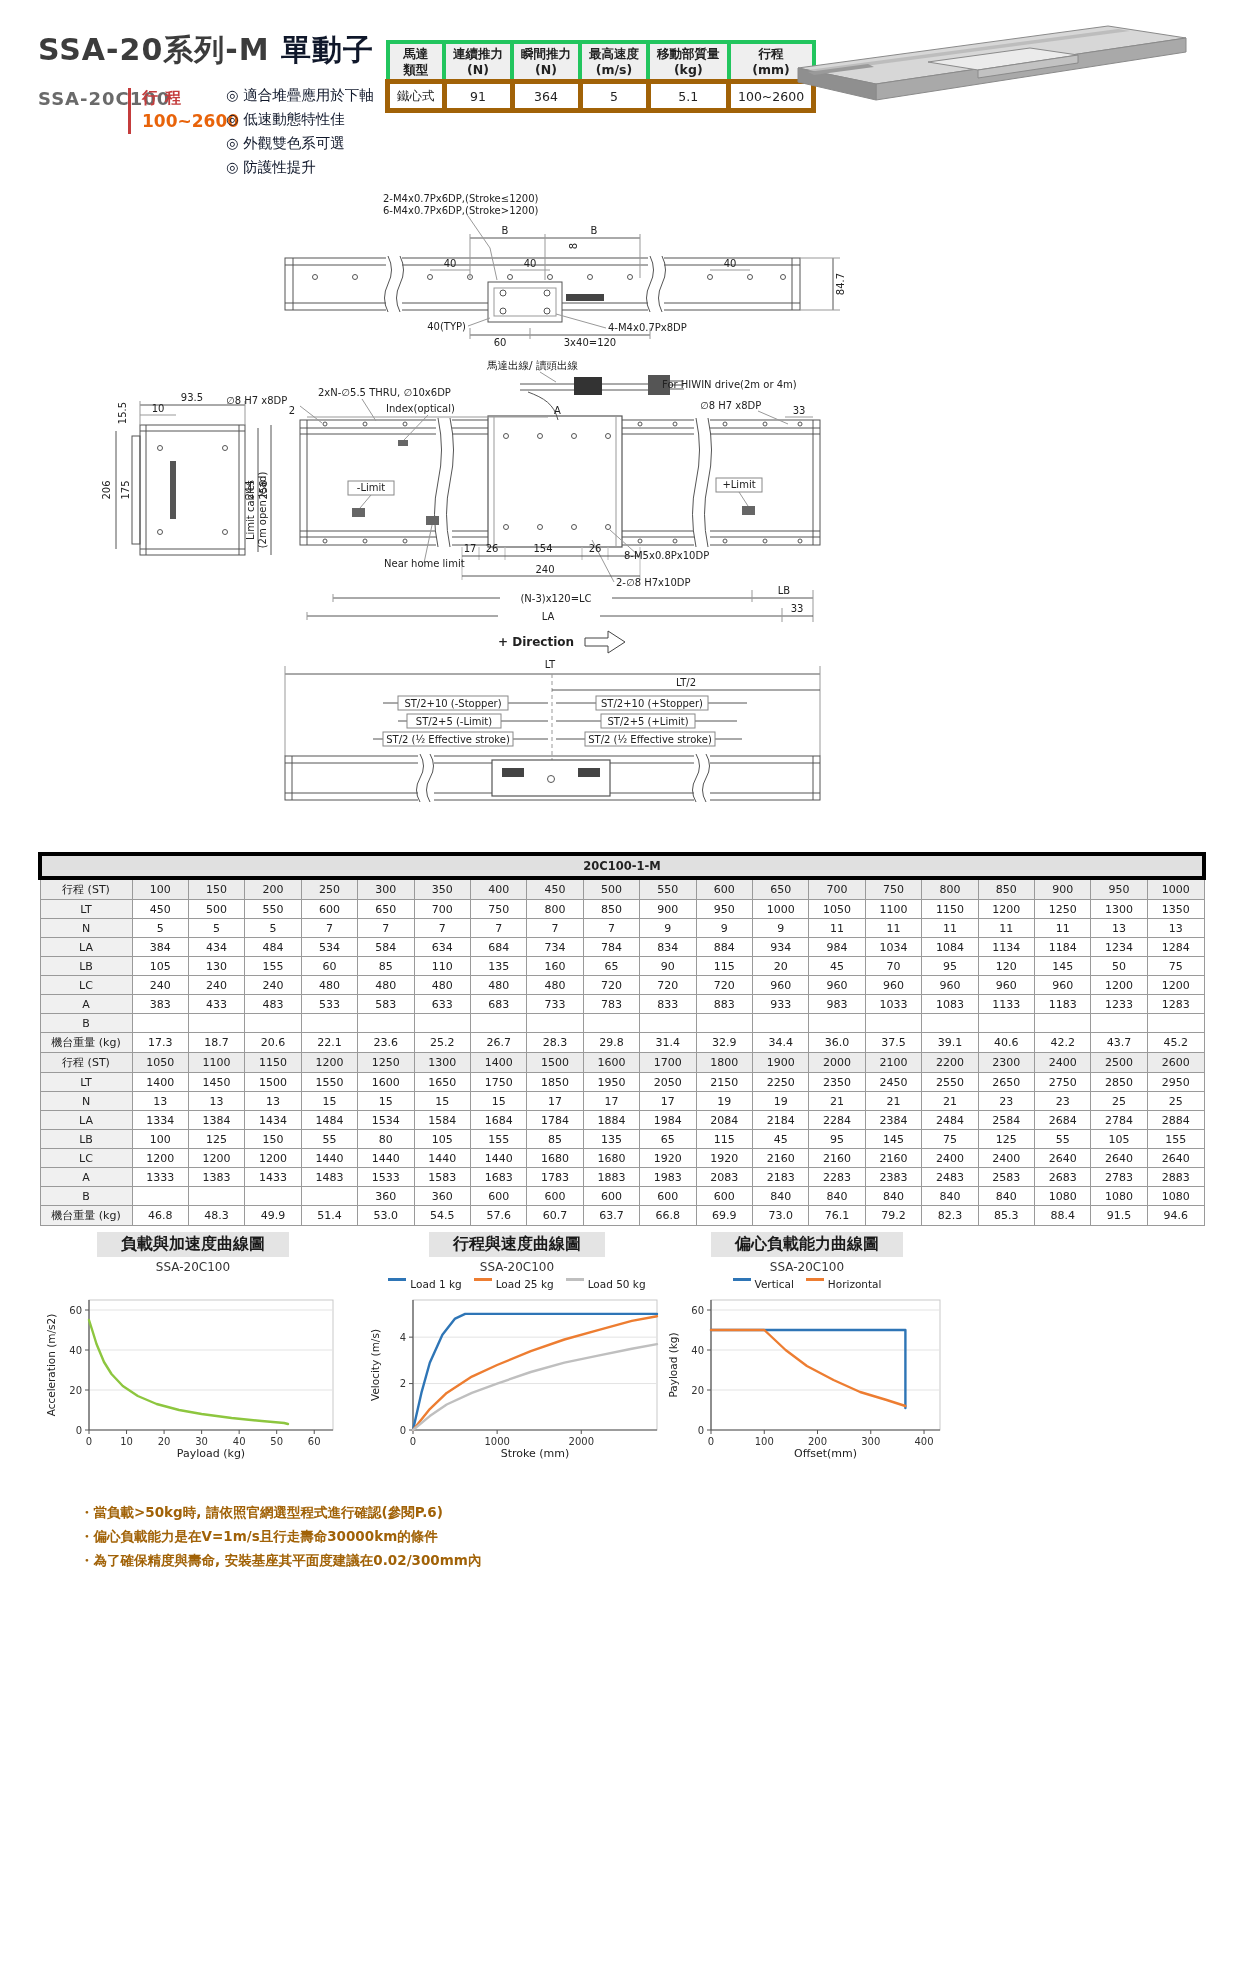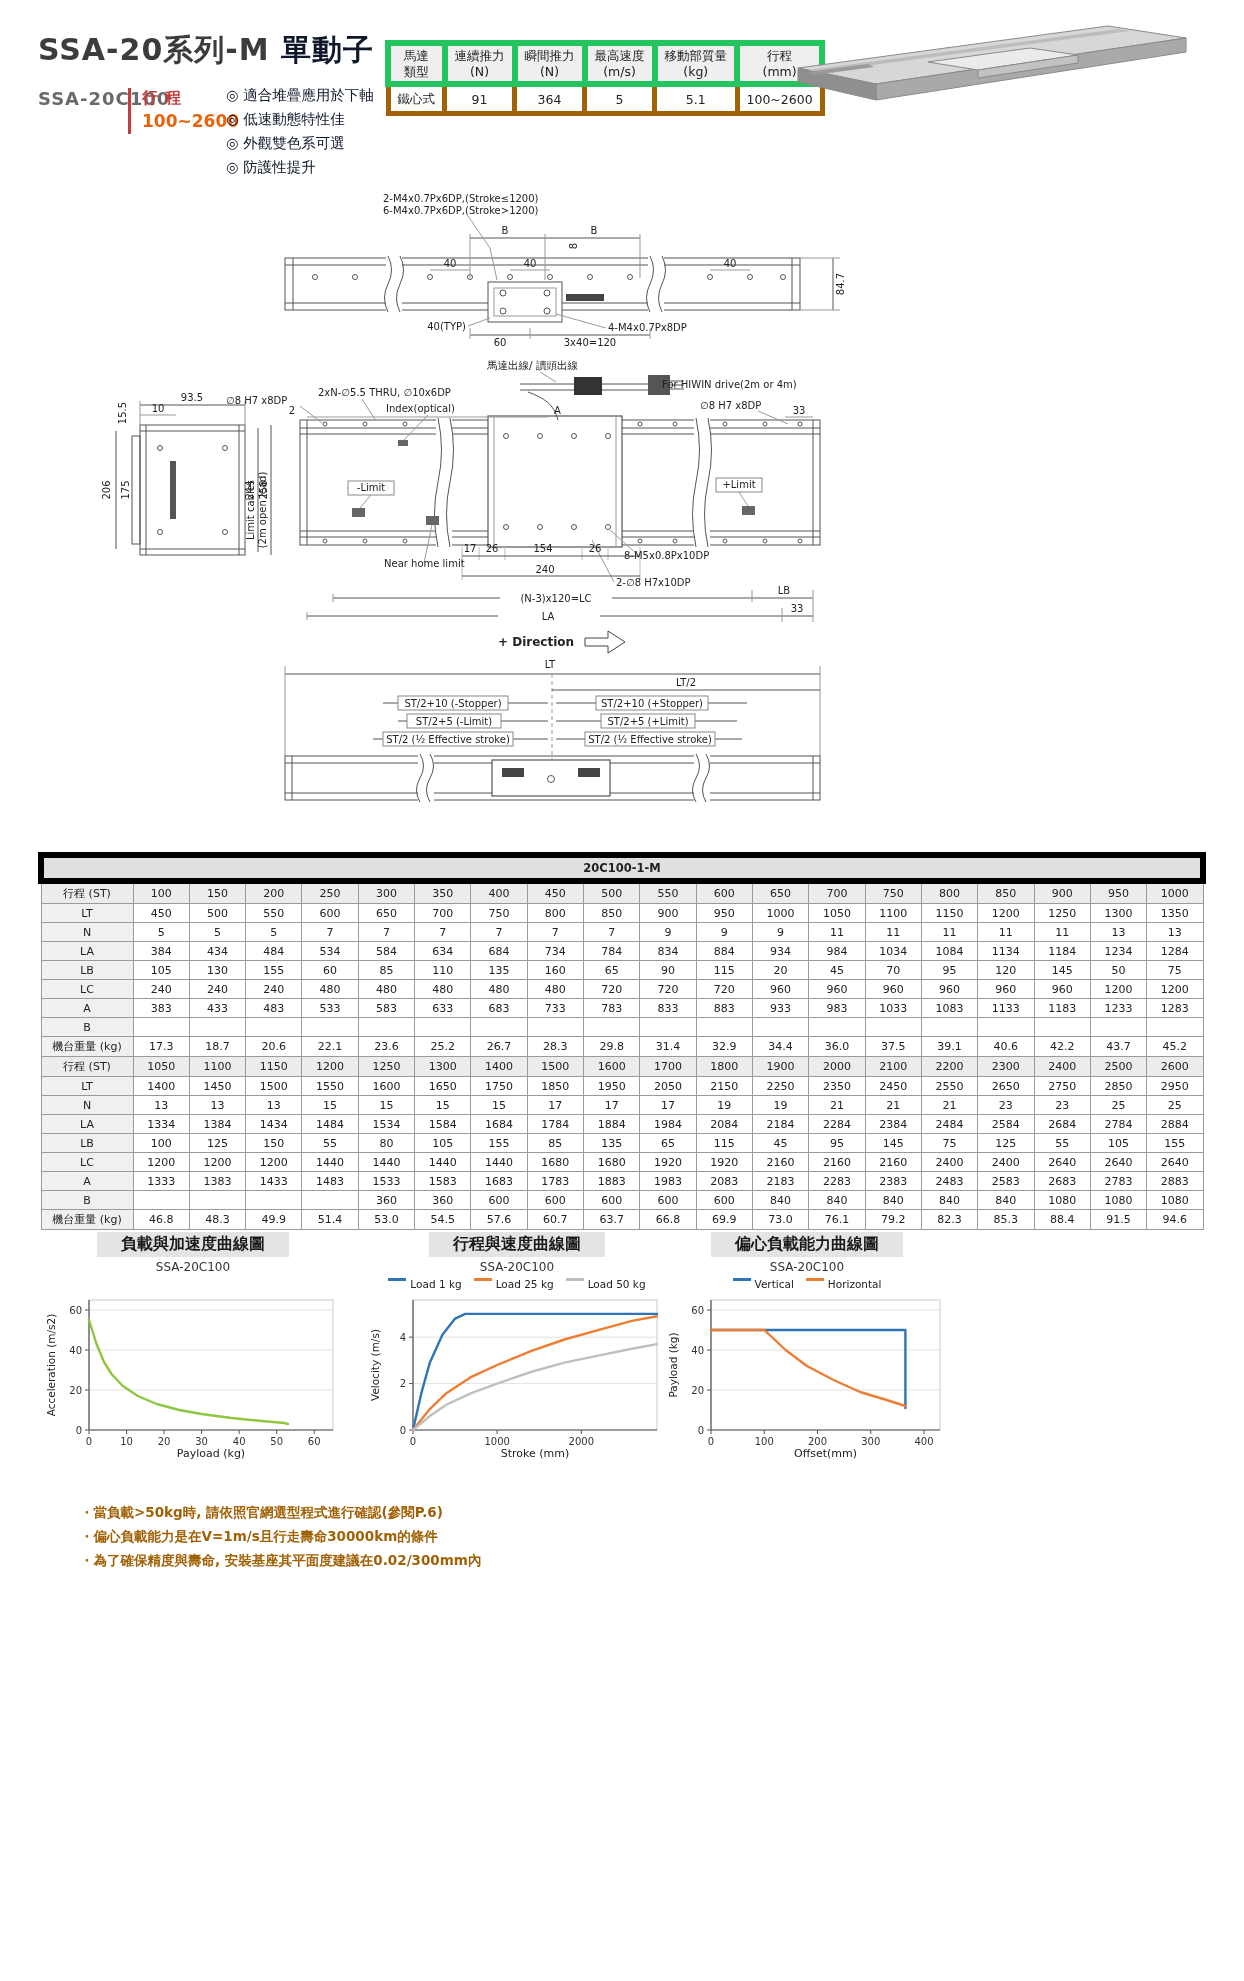--- a/index.html
+++ b/index.html
@@ -10,30 +10,30 @@
   .title{left:38px;top:30px;font-size:30px;font-weight:bold;color:#3c3c3c;letter-spacing:1px;}
   .title .red{color:#0f172a;}
   .model{left:38px;top:88px;font-size:18px;font-weight:bold;color:#6a6a6a;letter-spacing:1px;}
   .vbar{left:128px;top:88px;width:3px;height:46px;background:#c43c3c;}
   .stroke-label{left:142px;top:88px;font-size:16px;font-weight:bold;color:#c43c3c;letter-spacing:7px;}
   .stroke-value{left:142px;top:111px;font-size:17px;font-weight:bold;color:#e8630a;}
   .features{left:226px;top:86px;list-style:none;margin:0;padding:0;font-size:14.5px;color:#0f172a;}
   .features li{margin-bottom:5px;}
   
   .spec-table{left:385px;top:40px;border-collapse:collapse;font-size:12.5px;text-align:center;}
-  .spec-table th{background:#efefef;font-weight:normal;white-space:pre-line;border:6px solid #22c55e;padding:2px 7px;line-height:1.25;}
+  .spec-table th{background:#efefef;font-weight:bold;white-space:pre-line;border:4px solid #22c55e;padding:2px 7px;line-height:1.25;}
   .spec-table td{border:5px solid #a16207;padding:2px 7px;height:20px;}
   
   .drawings{left:0;top:178px;}
   .drawings text{fill:#222;font-size:10px;stroke:none;font-family:"DejaVu Sans",sans-serif;}
   .drawings text.cjk{font-size:10.5px;}
   .drawings text.big{font-size:12px;font-weight:bold;}
   
   .dim-table{left:38px;top:852px;width:1168px;border-collapse:collapse;table-layout:fixed;font-size:11px;text-align:center;}
-  .dim-table th{background:#e0e0e0;border:6px solid #000000;font-weight:bold;padding:3px 0;font-size:11.5px;}
+  .dim-table th{background:#e0e0e0;border:4px solid #000000;font-weight:bold;padding:3px 0;font-size:11.5px;}
   .dim-table td{border:1px solid #9a9a9a;padding:2px 0;height:14px;overflow:hidden;}
   .dim-table td.rowlabel{background:#f0f0f0;}
   .dim-table col.lbl{width:92px;}
   .dim-table tr.stroke-row td{background:#ececec;}
   
   .chart{position:absolute;width:310px;text-align:center;top:1232px;}
   .chart-title{display:inline-block;background:#e4e4e4;padding:2px 24px;font-size:16px;font-weight:bold;color:#1a1a1a;}
   .chart-subtitle{font-size:12px;color:#333;margin-top:3px;height:15px;}
   .chart-legend{height:17px;font-size:10.5px;display:flex;justify-content:center;gap:12px;align-items:center;}
   .leg-item{display:inline-flex;align-items:flex-start;}

